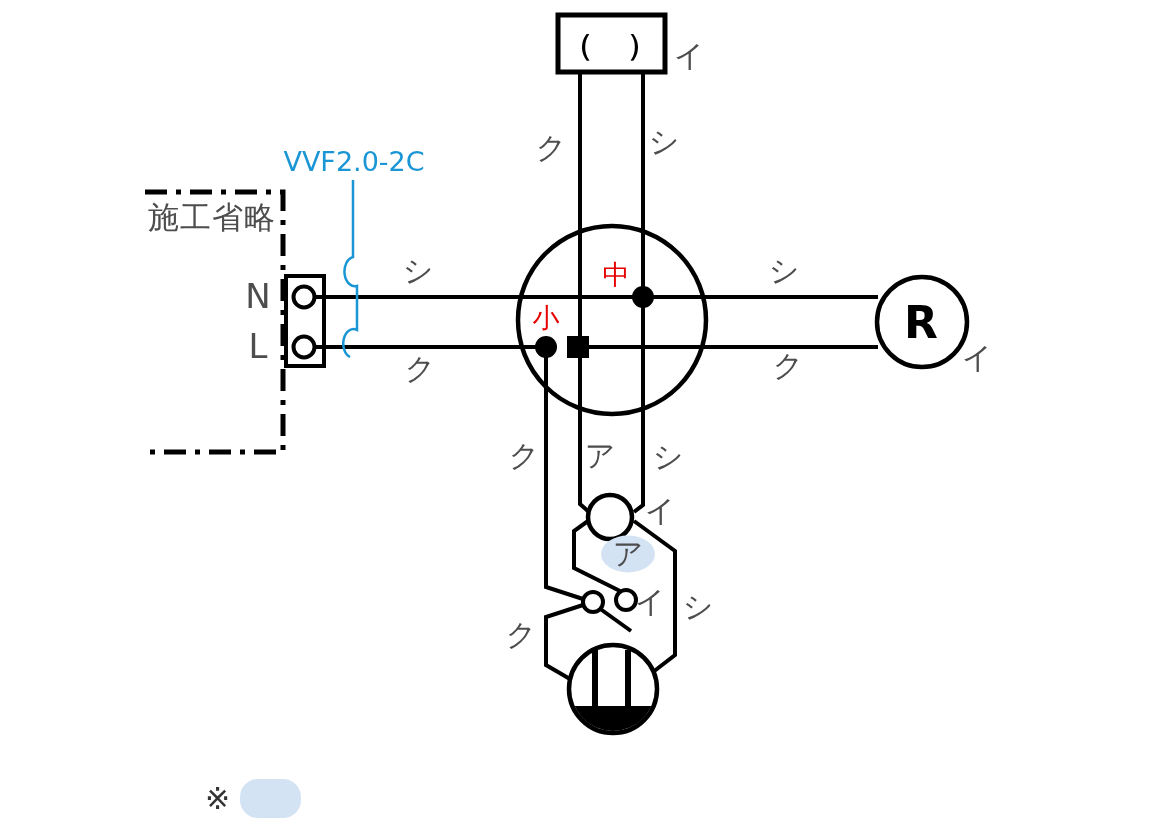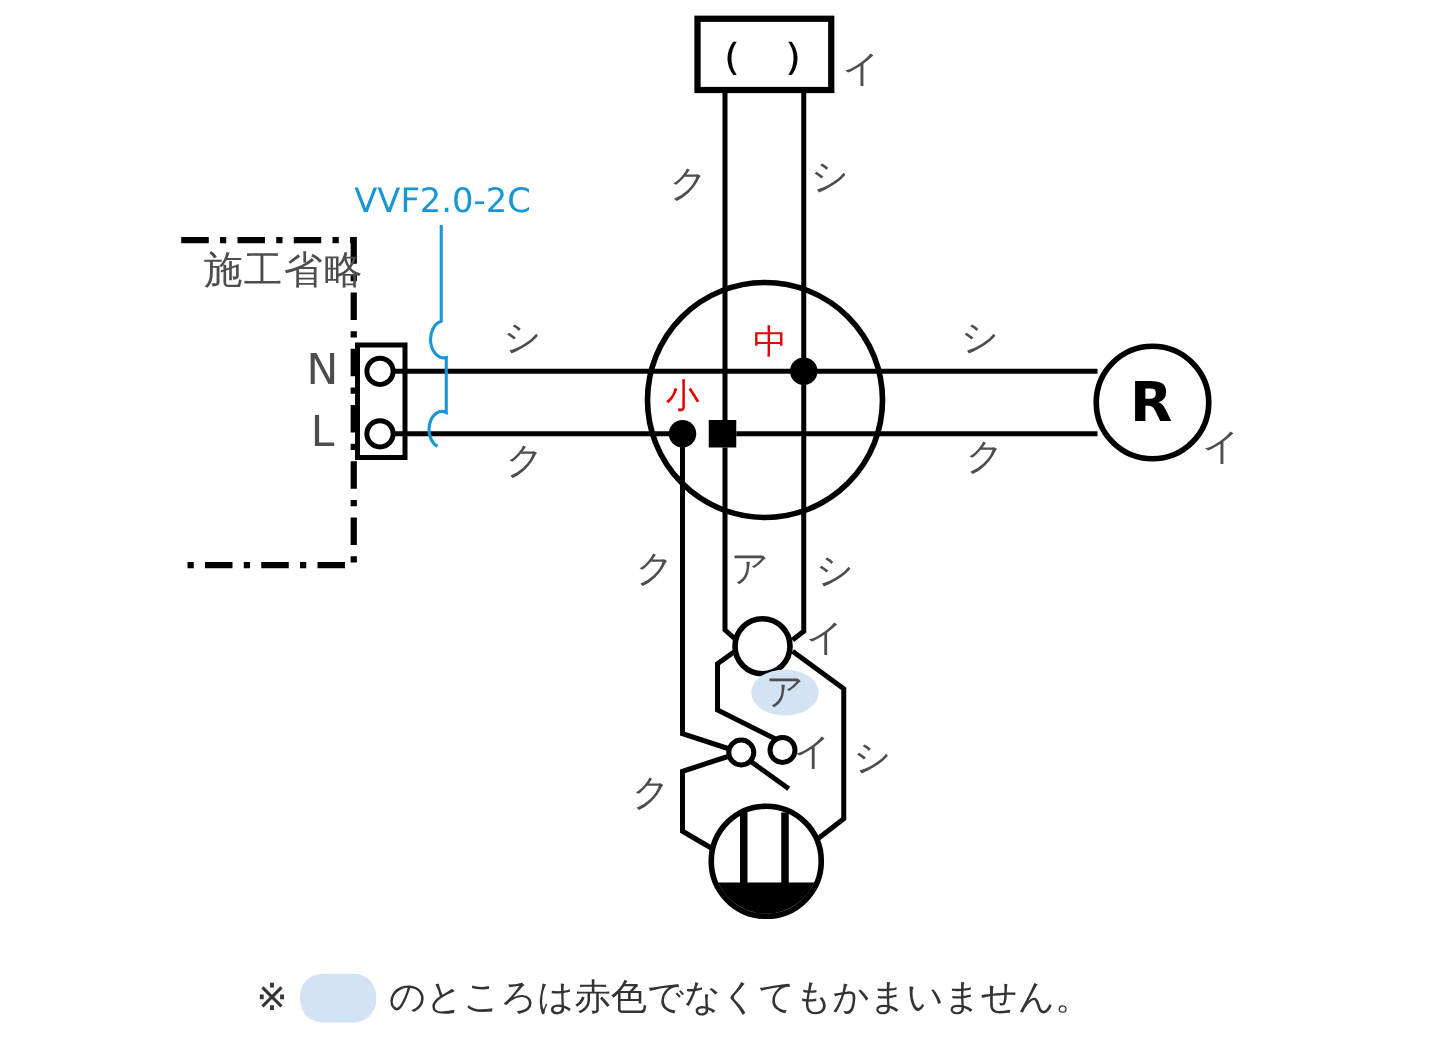--- a/index.html
+++ b/index.html
@@ -106,21 +106,21 @@
 
     <circle cx="613" cy="689" r="44" class="sym-circle"></circle>
     <line x1="595" y1="650" x2="595" y2="709" class="blade"></line>
     <line x1="628" y1="650" x2="628" y2="709" class="blade"></line>
     <rect x="565" y="706" width="96" height="30" class="seg-fill" clip-path="url(#outletClip)"></rect>
 
     <path class="cable-mark" d="M353,180 L353,257 a10,14 0 1 0 4,29 l0,44 a10,14 0 1 0 -7,27"></path>
   </svg>
 
   <div class="lbl blue" style="left:354px;top:161px;">VVF2.0-2C</div>
-  <div class="lbl omission" style="left:227px;top:217px;">施工省略</div>
+  <div class="lbl omission" style="left:212px;top:217px;">施工省略</div>
   <div class="lbl nl" style="left:258px;top:296px;">N</div>
   <div class="lbl nl" style="left:258px;top:346px;">L</div>
 
   <div class="lbl device-parens" style="left:611px;top:45px;">（　）</div>
   <div class="lbl" style="left:689px;top:56px;">イ</div>
 
   <div class="lbl" style="left:551px;top:148px;">ク</div>
   <div class="lbl" style="left:664px;top:142px;">シ</div>
 
   <div class="lbl" style="left:418px;top:271px;">シ</div>
@@ -143,16 +143,15 @@
   <div class="lbl" style="left:650px;top:602px;">イ</div>
   <div class="lbl" style="left:698px;top:607px;">シ</div>
   <div class="lbl" style="left:521px;top:635px;">ク</div>
 
   <div class="lbl device-r" style="left:921px;top:323px;">R</div>
   <div class="lbl" style="left:977px;top:358px;">イ</div>
 
   <div class="note">
     <span class="mark">※</span>
     <span class="blob"></span>
-    <span>のところは赤色でなくてもかまいません。</span>
   </div>
 
 </div>
 
 </body></html>

